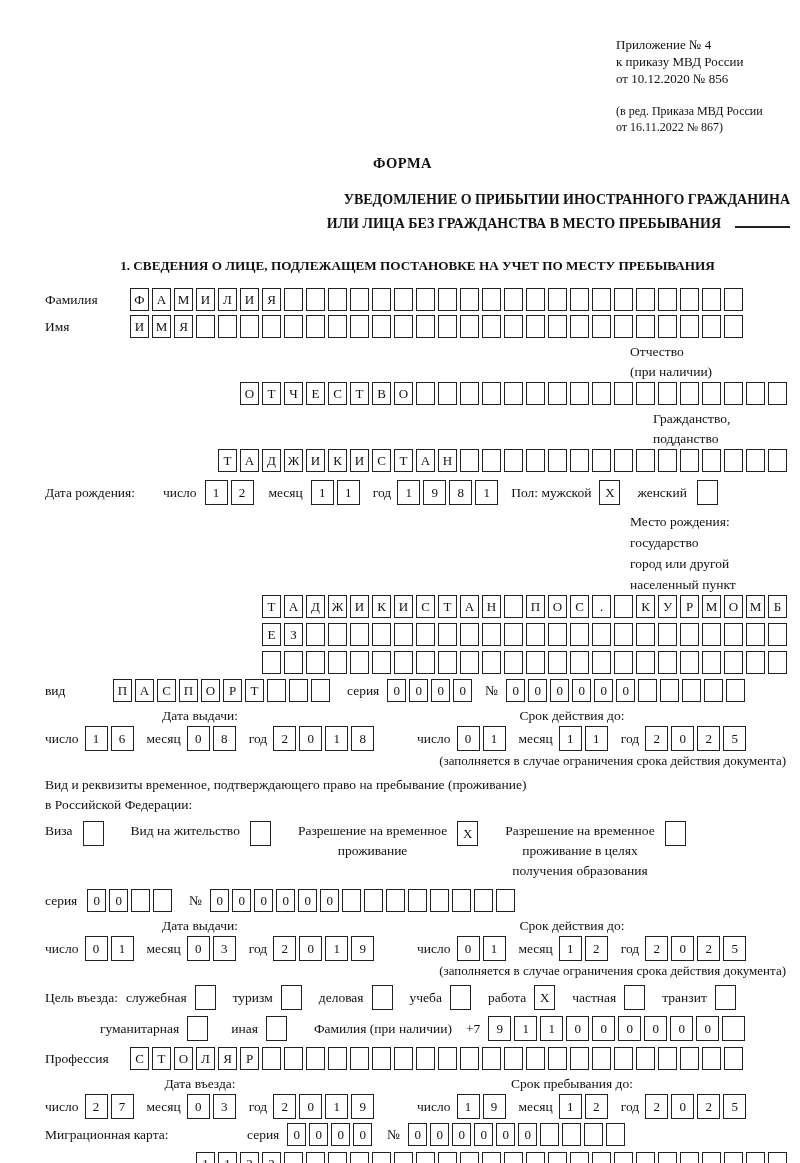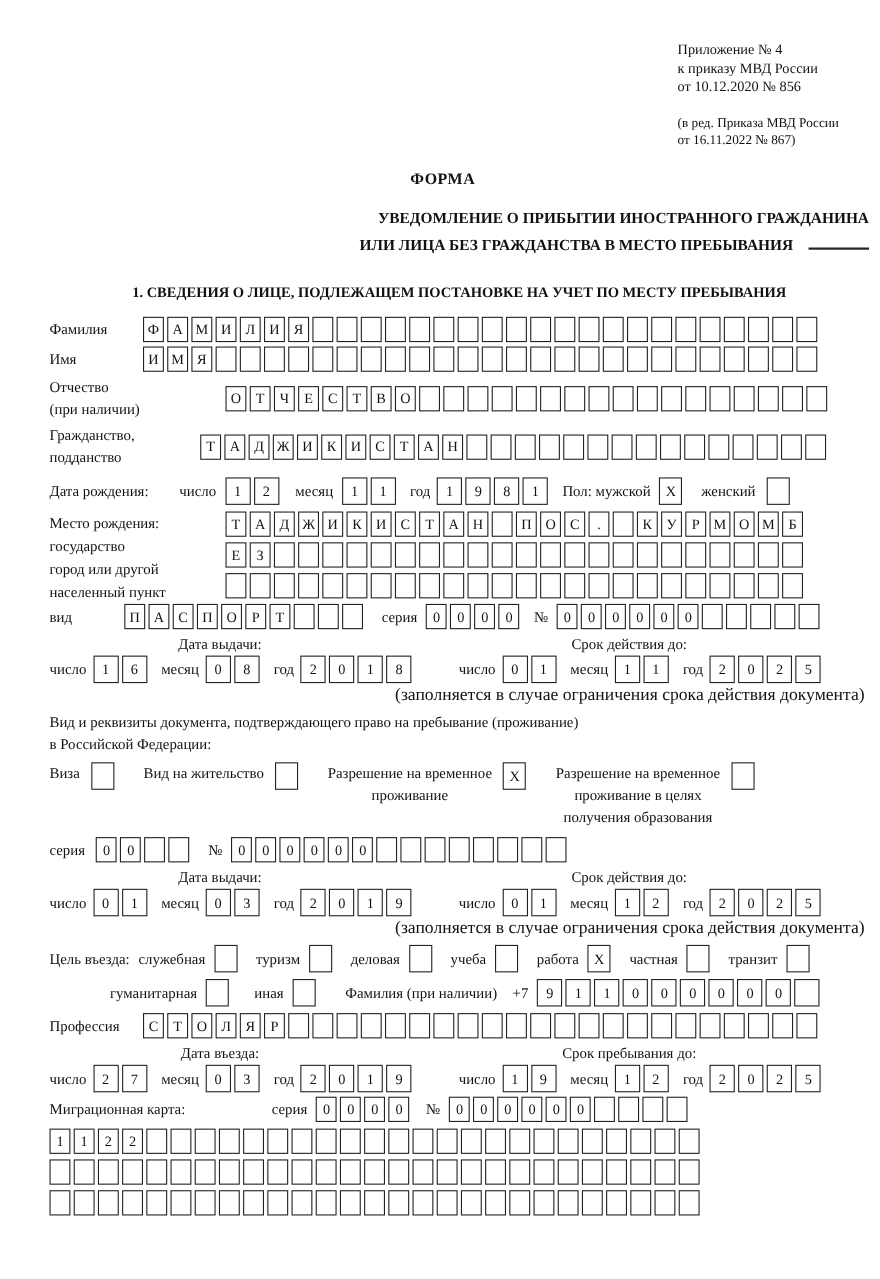--- a/index.html
+++ b/index.html
@@ -15,21 +15,21 @@
   .hdr .amend{font-size:12px;margin-top:16px;line-height:16px;}
   .forma{font-weight:bold;font-size:14.5px;text-align:center;margin:20px 30px 16px 0;letter-spacing:.5px;}
 
   
   .title{font-weight:bold;font-size:14px;text-align:right;margin-top:12px;line-height:24px;}
   .blank-underline{display:inline-block;width:55px;border-bottom:2px solid #222;margin-left:14px;height:12px;}
   .sec{font-weight:bold;font-size:13.2px;text-align:center;margin-top:22px;margin-bottom:14px;white-space:nowrap;}
 
   
   .row{display:flex;align-items:center;margin-bottom:4px;flex-wrap:nowrap;}
-  .row.top{align-items:center;}
+  .row.top{align-items:flex-end;flex-direction:column;}
   .lbl{flex:none;line-height:18px;}
   .cells{display:inline-flex;flex-wrap:nowrap;flex:none;}
   .cell{
     width:17px;height:21px;border:1.6px solid #222;margin-right:3px;background:#fff;
     display:inline-flex;align-items:center;justify-content:center;
     font-size:13px;flex:none;
   }
   .cells.date .cell{width:21px;height:23px;}
   .cells.cb .cell{width:19px;height:23px;}
 
@@ -40,21 +40,21 @@
   
   .subhead{font-weight:bold;text-align:center;margin:2px 0 6px 0;font-size:13.5px;}
 
   
   .dates-row{display:flex;margin-bottom:2px;}
   .date-group{flex:none;}
   .dg-head{text-align:center;width:310px;line-height:16px;}
   .dg-line{display:flex;align-items:center;margin-top:2px;}
   .dg-line .dlbl{flex:none;margin-right:6px;}
   .dg-line .cells{margin-right:10px;}
-  .note-right{text-align:right;font-size:16px;margin:1px 4px 6px 0;white-space:nowrap;font-family:Liberation Serif, serif;}
+  .note-right{text-align:right;font-size:13px;margin:1px 4px 6px 0;white-space:nowrap;font-family:Liberation Serif, serif;}
 
   .textline{line-height:20px;}
 
   
   .permit-row{display:flex;align-items:flex-start;margin:6px 0 8px 0;}
   .permit-item{display:flex;align-items:flex-start;margin-right:24px;}
   .permit-item .ptext{text-align:center;line-height:20px;margin-right:10px;}
   .permit-item .cells{margin-top:0px;}
 
   
@@ -422,21 +422,21 @@
             <span class="cell">2</span>
             <span class="cell">0</span>
             <span class="cell">2</span>
             <span class="cell">5</span>
           </span>
       </div>
     </div>
   </div>
   <div class="note-right">(заполняется в случае ограничения срока действия документа)</div>
 
-  <div class="textline">Вид и реквизиты документа, подтверждающего право на пребывание (проживание)</div>
+  <div class="textline">Вид и реквизиты временное, подтверждающего право на пребывание (проживание)</div>
   <div class="textline">в Российской Федерации:</div>
 
   <div class="permit-row">
     <div class="permit-item">
       <span class="ptext">Виза</span>
       <span class="cells cb">
           <span class="cell"></span>
         </span>
     </div>
     <div class="permit-item">

